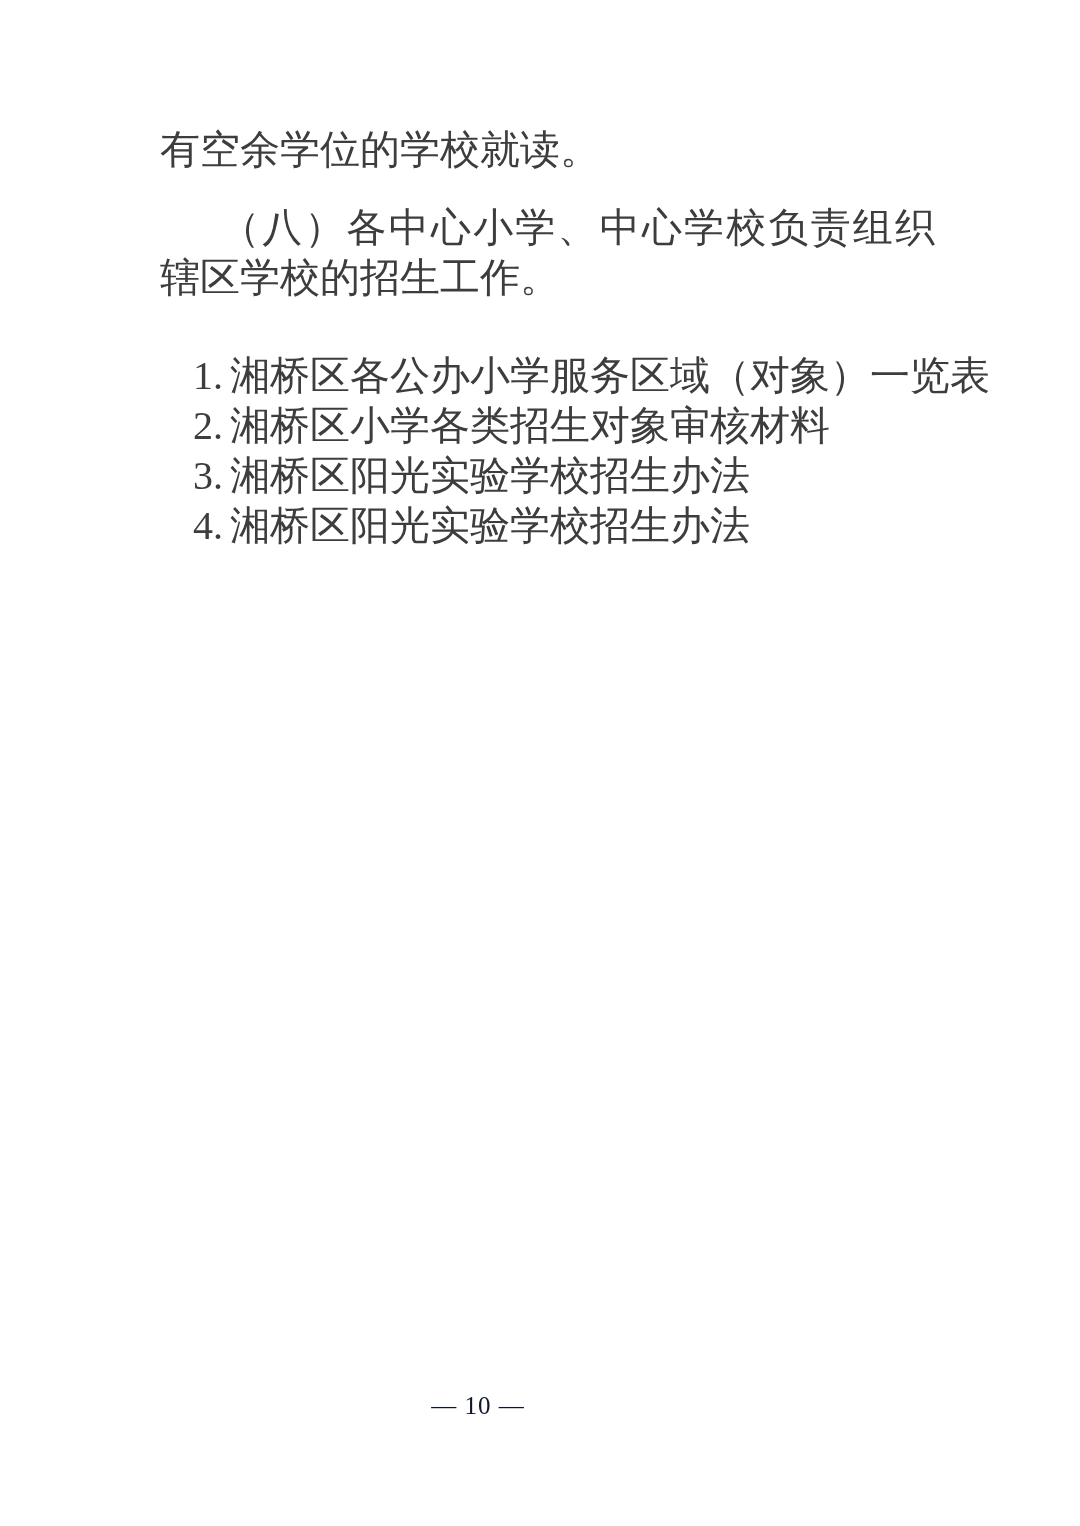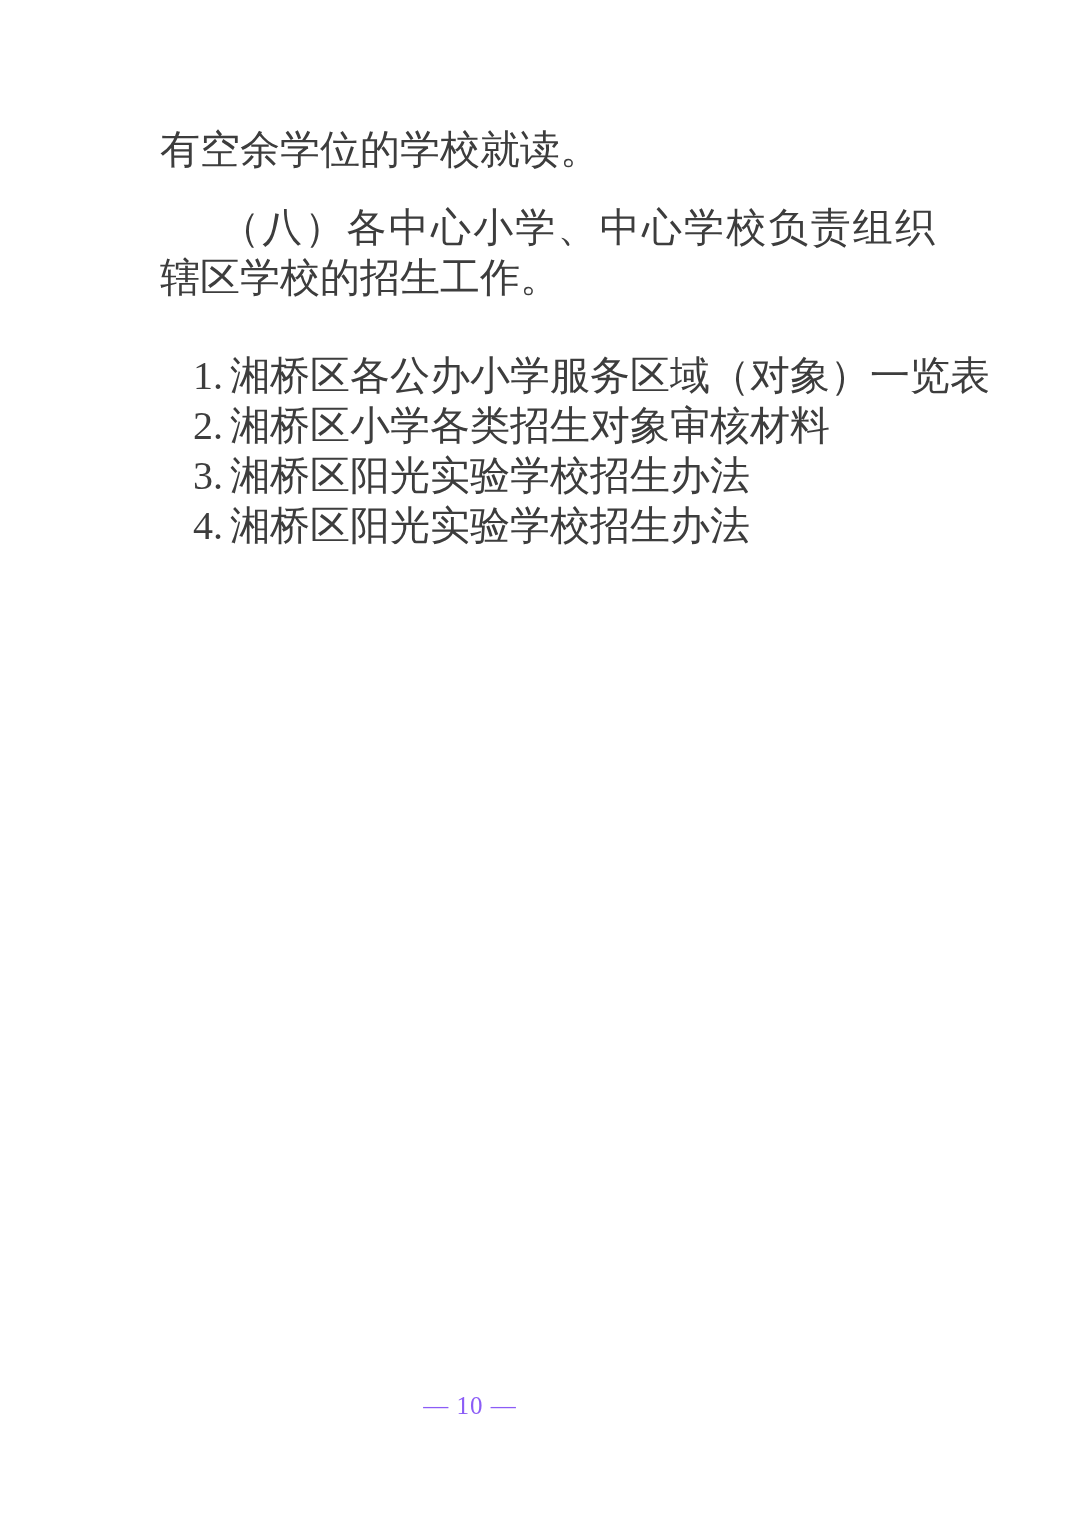--- a/index.html
+++ b/index.html
@@ -57,26 +57,26 @@
   .att-num {
     flex: 0 0 37px;
     width: 37px;
   }
   .att-title {
     white-space: nowrap;
   }
   .footer {
     position: absolute;
     top: 1388px;
-    left: 0;
+    left: 8px;
     width: 940px;
     text-align: center;
     font-size: 25px;
     line-height: 36px;
-    color: #8b5cf6;
+    color: #0f172a;
     letter-spacing: 1px;
   }
 </style>
 </head>
 <body>
 
 <div class="page">
 
   <div class="content">
 

